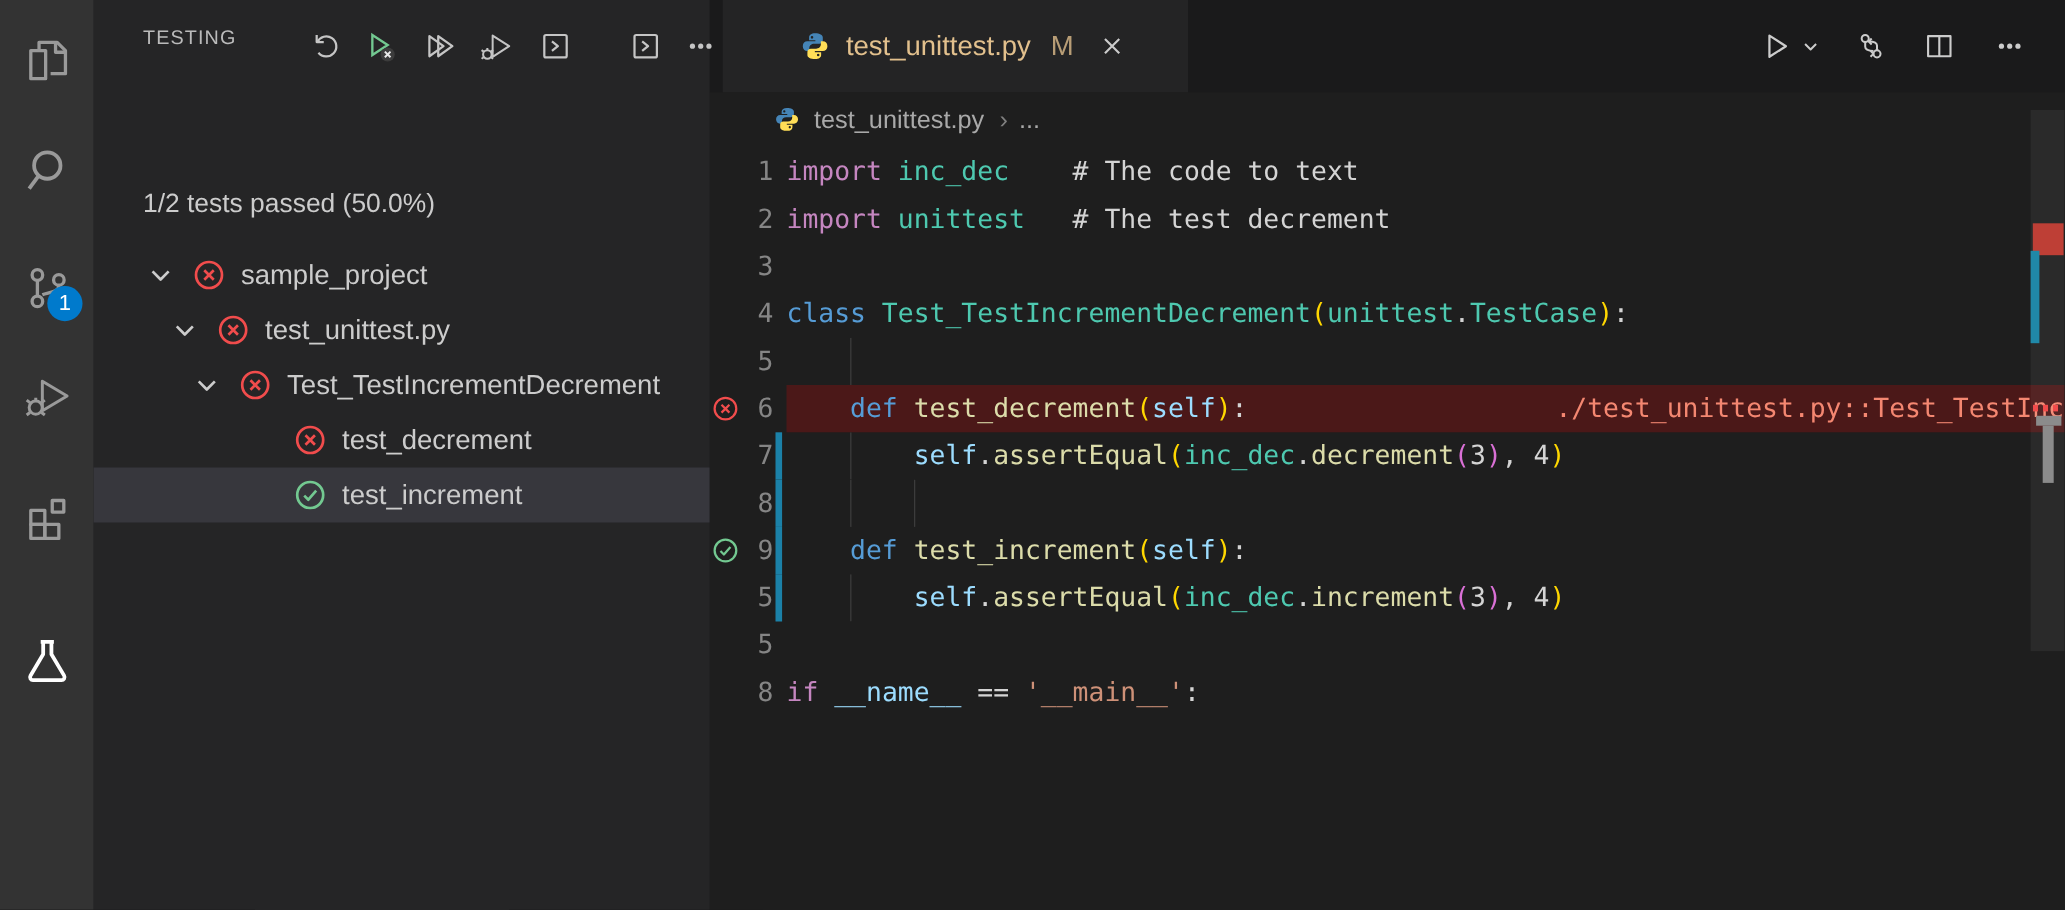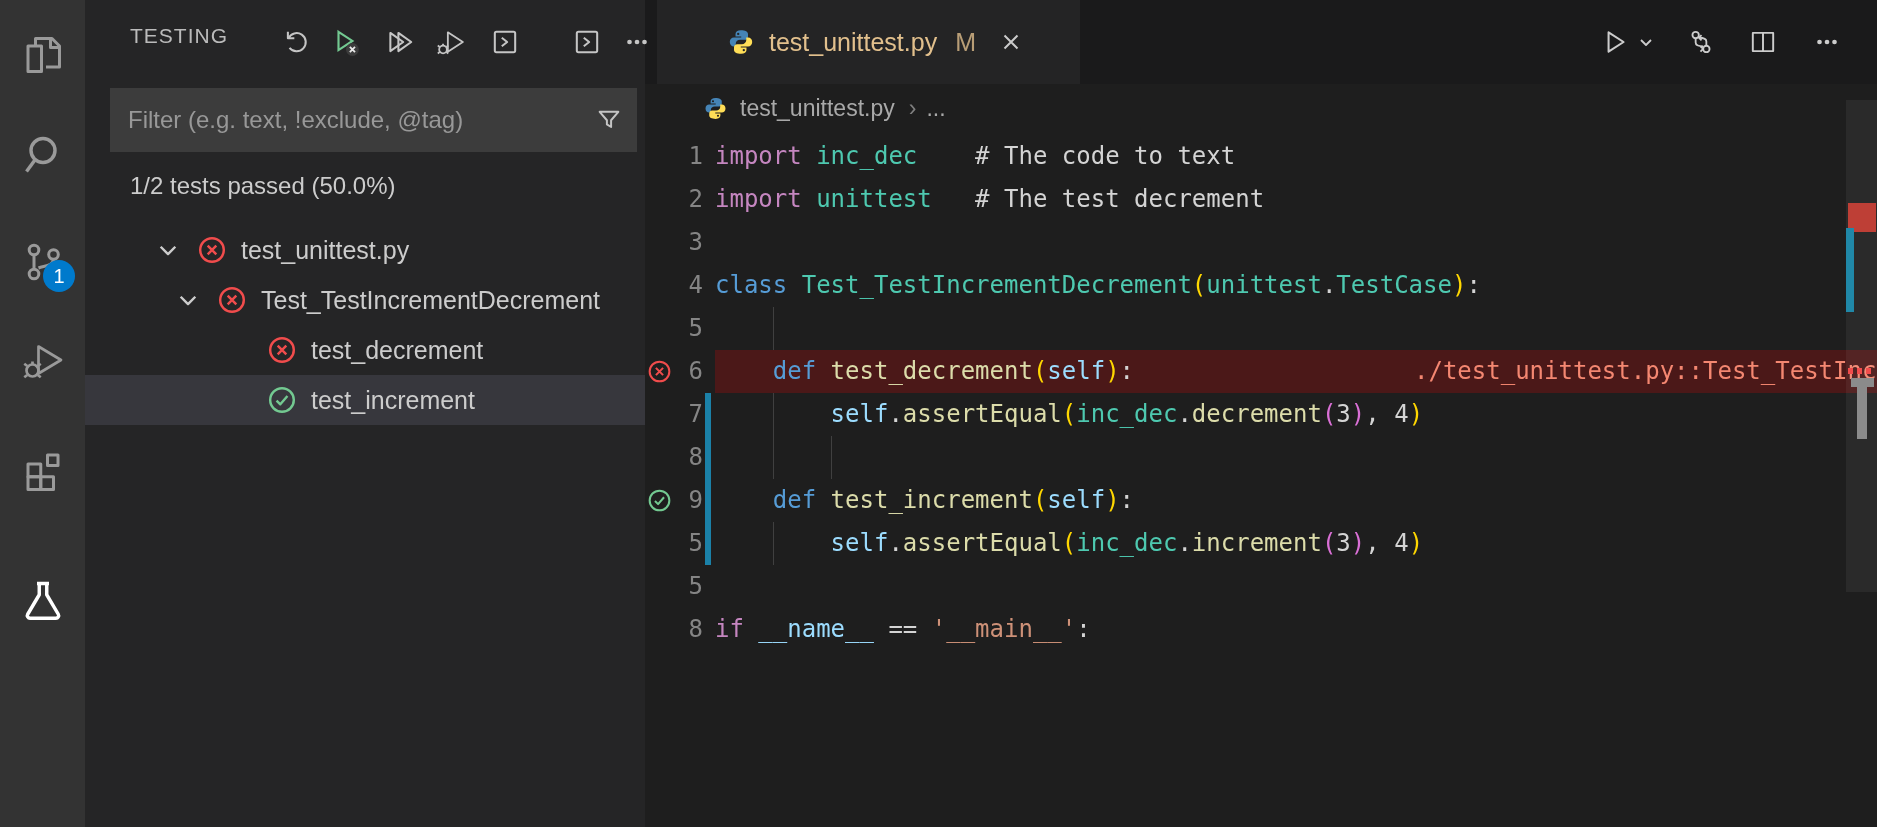--- a/index.html
+++ b/index.html
@@ -13,21 +13,21 @@
 
   
   #activitybar { position:absolute; left:0; top:0; width:85px; height:827px; background:#333333; z-index:10; }
   .ab-item { position:absolute; left:0; width:85px; height:64px; display:flex; align-items:center; justify-content:center; color:#9A9A9A; cursor:pointer; }
   .ab-item.active { color:#FFFFFF; }
   .ab-badge { position:absolute; right:10px; bottom:2px; min-width:32px; height:32px; border-radius:16px;
     color:#fff; font-size:20px; display:flex; align-items:center; justify-content:center; }
 
   
   #sidebar { position:absolute; left:85px; top:0; width:560px; height:827px; background:#252526; z-index:5; }
-  #panel-title { position:absolute; left:45px; top:24px; font-size:21px; letter-spacing:1px; color:#BBBBBB; }
+  #panel-title { position:absolute; left:45px; top:24px; font-size:18px; letter-spacing:1px; color:#BBBBBB; }
   #panel-actions { position:absolute; left:197px; top:0; height:84px; display:flex; align-items:center; }
   .pa-icon { width:30px; height:30px; color:#C5C5C5; cursor:pointer; flex:0 0 auto; }
 
   #filter-box { position:absolute; left:25px; top:88px; width:527px; height:64px; background:#3C3C3C; }
   #filter-input { position:absolute; inset:0; width:100%; height:100%; background:transparent; border:none; outline:none;
     color:#CCCCCC; font-size:24px; padding:0 60px 0 18px; font-family:"Liberation Sans",sans-serif; }
   #filter-input::placeholder { color:#989898; }
   #filter-funnel { position:absolute; right:14px; top:18px; width:28px; height:28px; color:#C5C5C5; cursor:pointer; }
 
   #test-stats { position:absolute; left:45px; top:172px; font-size:24px; color:#CCCCCC; }
@@ -185,31 +185,37 @@
       </div>
       <div class="pa-icon" style="margin-left: 20px;">
         <svg viewBox="0 0 28 28" width="100%" height="100%" fill="currentColor">
           <circle cx="7" cy="14" r="2.2"></circle>
           <circle cx="14" cy="14" r="2.2"></circle>
           <circle cx="21" cy="14" r="2.2"></circle>
         </svg>
       </div>
     </div>
 
-  <div id="filter-box">
-    <input id="filter-input" type="text" placeholder="Filter (e.g. text, !exclude, @tag)" style="">
-    <div id="filter-funnel">
-        <svg viewBox="0 0 24 24" width="100%" height="100%" fill="none" stroke="currentColor" stroke-width="1.7" stroke-linejoin="round">
-          <path d="M4 5h16l-6.2 7.2V18l-3.6-2.2v-3.6z"></path>
-        </svg>
-      </div>
-  </div>
 
   <div id="test-stats">1/2 tests passed (50.0%)</div>
   <div id="test-tree">
+      <div class="tree-row" style="padding-left: 48px;">
+        <div class="tw">
+          <svg viewBox="0 0 16 16" width="100%" height="100%" fill="none" stroke="currentColor" stroke-width="1.5" stroke-linejoin="round">
+            <path d="M3.5 6l4.5 4.5L12.5 6"></path>
+          </svg>
+        </div>
+        <div class="st-icon" style="color: rgb(241, 76, 76);">
+          <svg viewBox="0 0 16 16" width="100%" height="100%" fill="none" stroke="currentColor" stroke-width="1.3" stroke-linejoin="round">
+            <circle cx="8" cy="8" r="6.3"></circle>
+            <path d="M5.7 5.7l4.6 4.6M10.3 5.7l-4.6 4.6"></path>
+          </svg>
+        </div>
+        <div class="tree-label">sample_project</div>
+      </div>
       <div class="tree-row" style="padding-left: 70px;">
         <div class="tw">
           <svg viewBox="0 0 16 16" width="100%" height="100%" fill="none" stroke="currentColor" stroke-width="1.5" stroke-linejoin="round">
             <path d="M3.5 6l4.5 4.5L12.5 6"></path>
           </svg>
         </div>
         <div class="st-icon" style="color: rgb(241, 76, 76);">
           <svg viewBox="0 0 16 16" width="100%" height="100%" fill="none" stroke="currentColor" stroke-width="1.3" stroke-linejoin="round">
             <circle cx="8" cy="8" r="6.3"></circle>
             <path d="M5.7 5.7l4.6 4.6M10.3 5.7l-4.6 4.6"></path>

